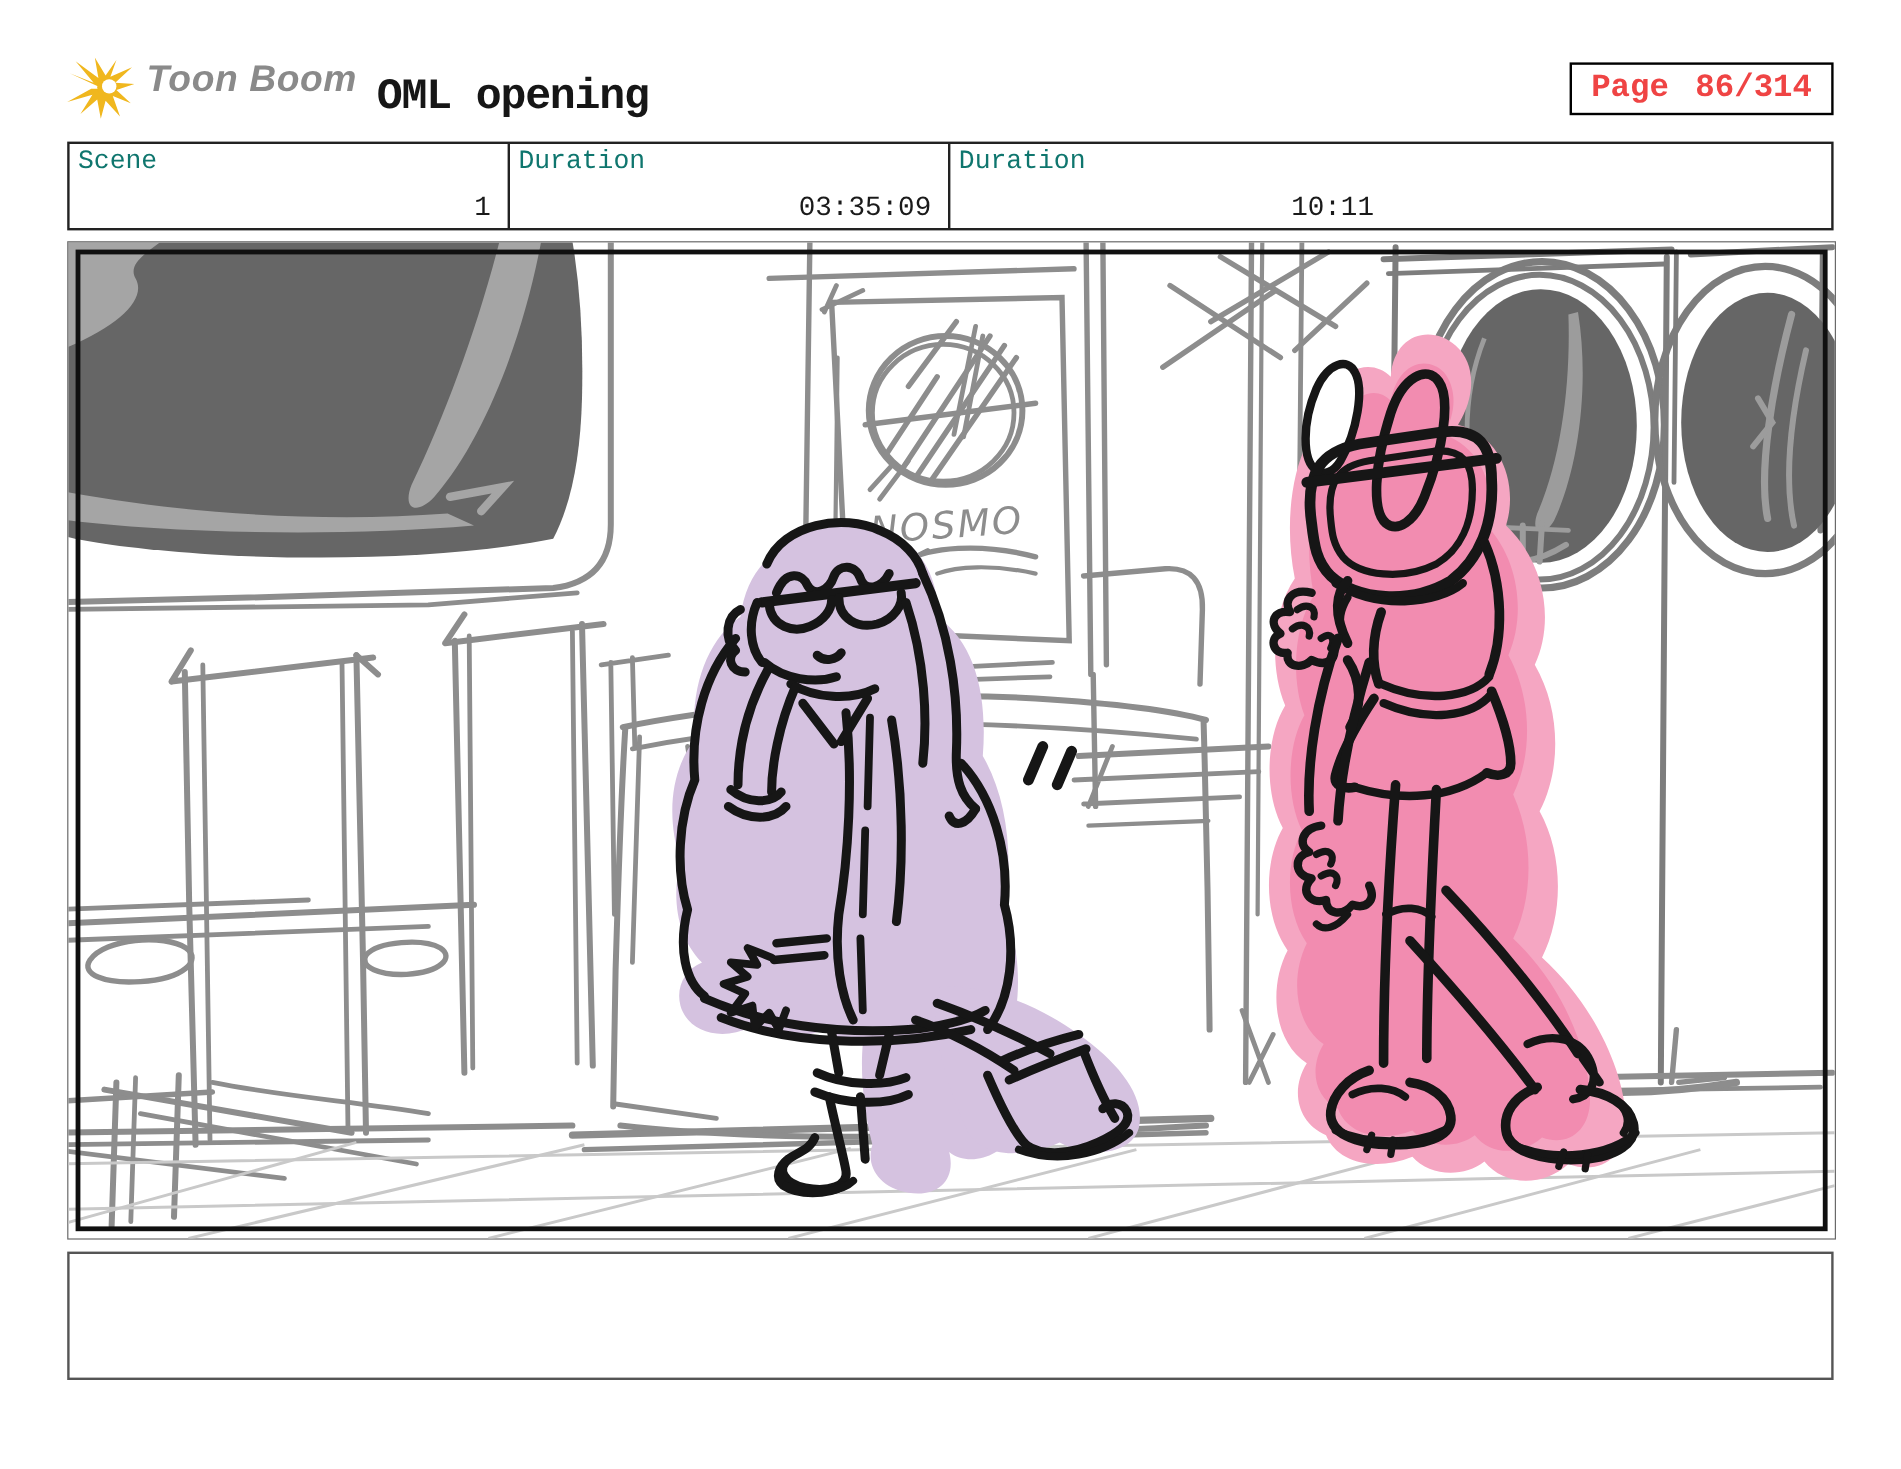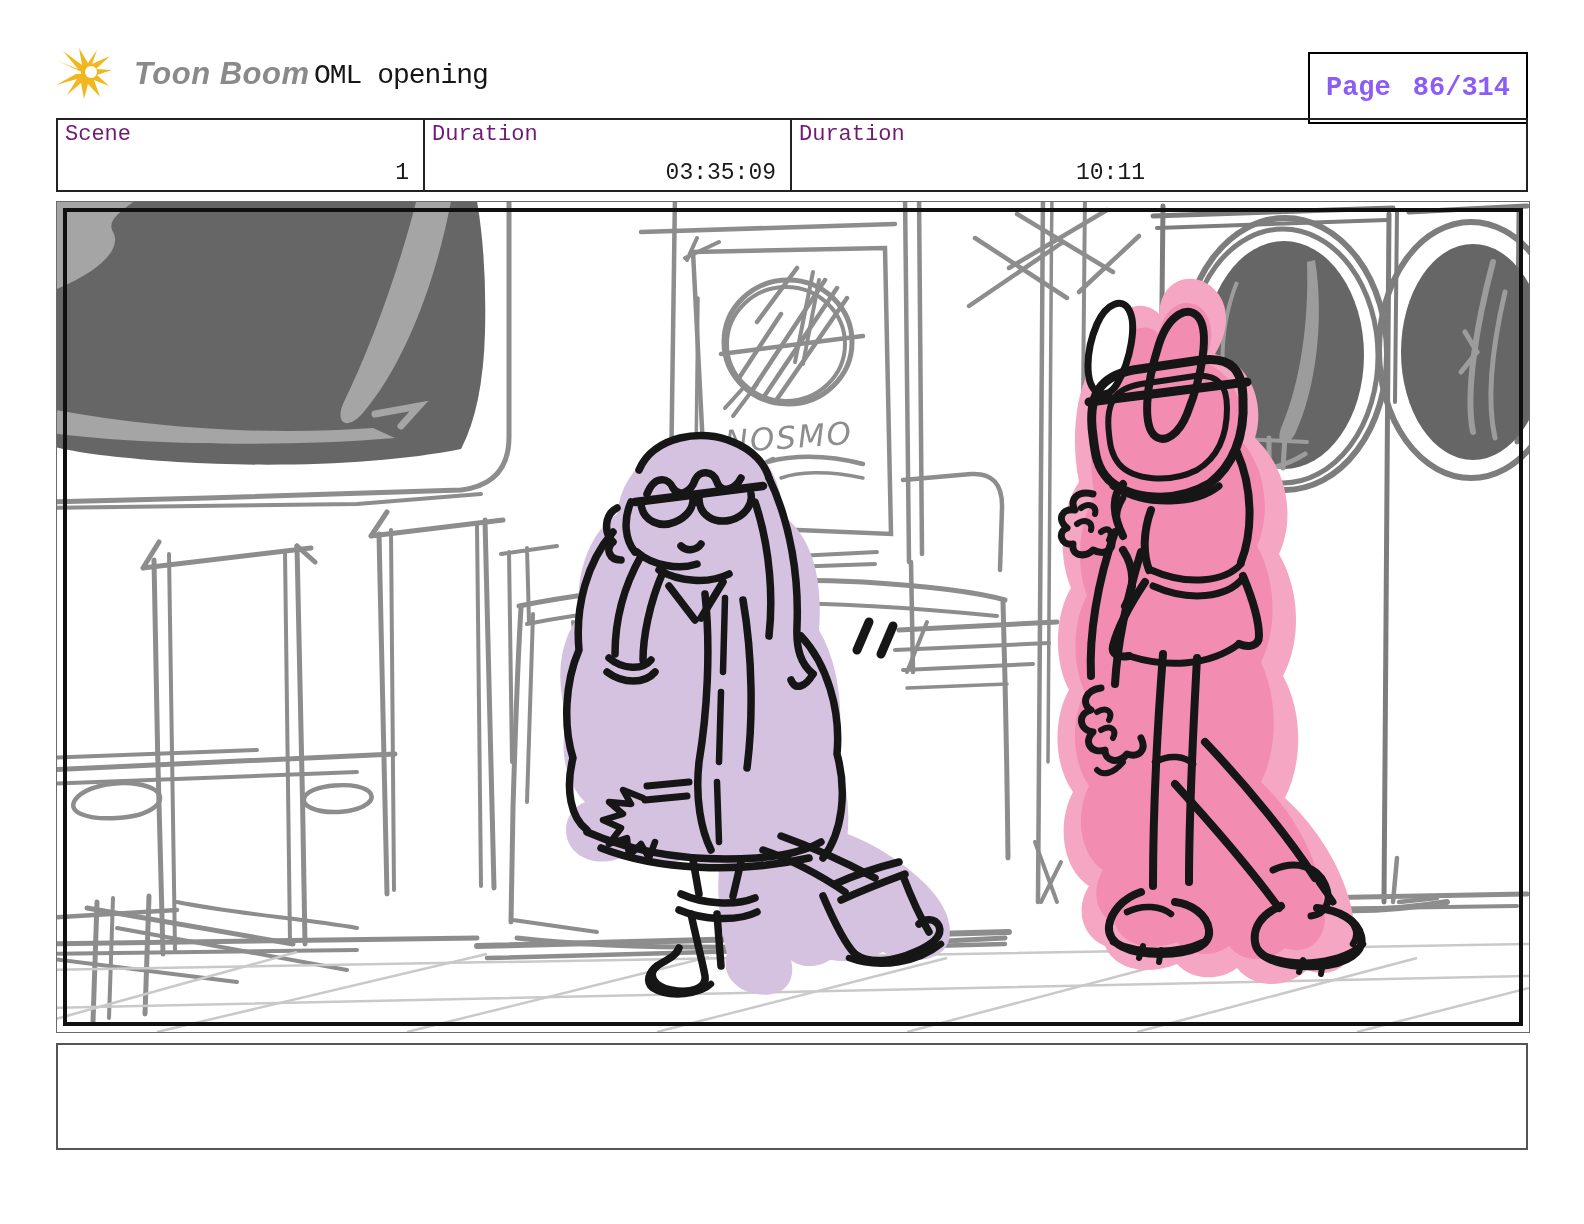--- a/index.html
+++ b/index.html
@@ -1,33 +1,33 @@
 <!DOCTYPE html>
 <html style="--c-accent-yellow: #f0b71e; --c-logo-gray: #8a8a8a; --c-ink: #161616; --c-sketch-gray: #8d8d8d; --c-sketch-dark: #666666; --c-sketch-light: #a5a5a5; --c-floor-gray: #c9c9c9; --c-purple: #d5c2e0; --c-pink: #f28cb0; --c-pink-light: #f5a6c2;"><head>
 <meta charset="utf-8">
 <style>
   html,body{margin:0;padding:0;background:#ffffff;}
   .page{position:relative;width:1584px;height:1224px;background:#fff;overflow:hidden;
         font-family:"Liberation Mono",monospace;color:#111;}
   
   .header{position:absolute;left:56px;top:48px;width:1472px;height:60px;}
-  .brand{position:absolute;left:0;top:0;display:flex;align-items:center;gap:22px;}
+  .brand{position:absolute;left:0;top:0;display:flex;gap:10px;}
   .logo-text{font-family:"Liberation Sans",sans-serif;font-weight:bold;font-style:italic;
              font-size:31px;color:var(--c-logo-gray,#8a8a8a);letter-spacing:0.5px;}
-  .proj-title{position:absolute;left:258px;top:12px;font-weight:normal;font-size:28px;
+  .proj-title{position:absolute;left:258px;top:12px;font-weight:bold;font-size:36px;
               letter-spacing:-1px;color:var(--c-ink,#161616);}
-  .page-box{position:absolute;right:0;top:4px;border:2px solid #000;padding:19px 16px;
-            display:flex;gap:22px;font-weight:bold;font-size:27px;color:#8b5cf6;}
+  .page-box{position:absolute;right:0;top:4px;border:2px solid #000;padding:5px 16px;
+            display:flex;gap:22px;font-weight:bold;font-size:27px;color:#ef4444;}
   
   .info-row{position:absolute;left:56px;top:118px;width:1472px;height:74px;
             border:2px solid #222;box-sizing:border-box;display:grid;
             grid-template-columns:1fr 1fr 1fr 1fr;}
   .cell{position:relative;border-right:2px solid #222;box-sizing:border-box;}
   .cell:last-child{border-right:none;}
-  .cell .lbl{position:absolute;left:7px;top:2px;font-size:22px;color:#701a75;}
+  .cell .lbl{position:absolute;left:7px;top:2px;font-size:22px;color:#0f766e;}
   .cell .val{position:absolute;right:14px;bottom:4px;font-size:23px;color:#1a1a1a;}
   
   .panel{position:absolute;left:56px;top:201px;width:1472px;height:830px;
          border:1.5px solid #6a6a6a;box-sizing:content-box;background:#fff;}
   .panel svg{display:block;}
   
   .caption{position:absolute;left:56px;top:1043px;width:1472px;height:107px;
            border:2px solid #555;box-sizing:border-box;font-size:20px;padding:8px;}
 </style>
 </head>

